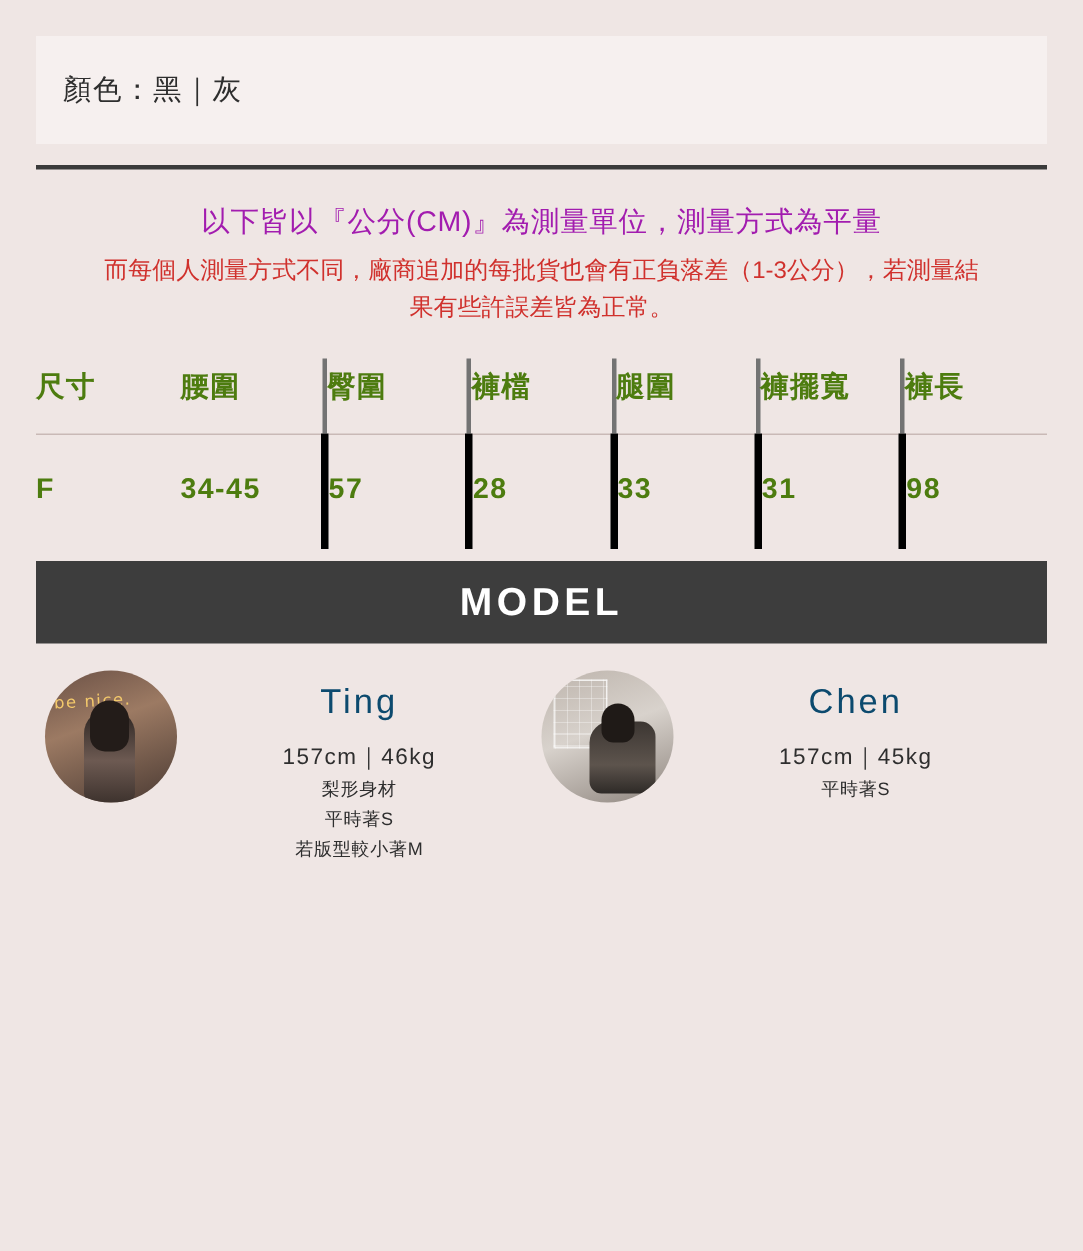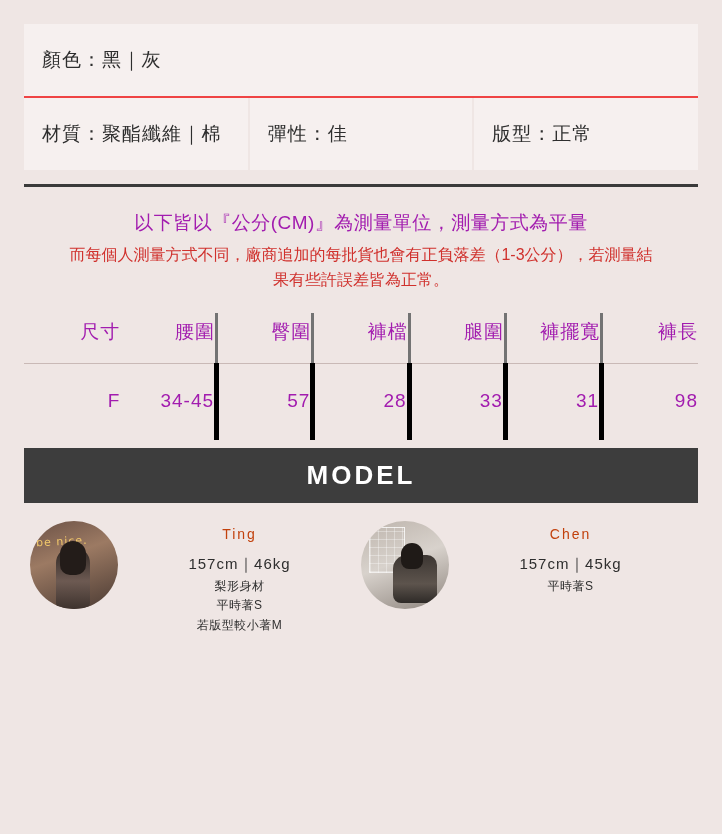--- a/index.html
+++ b/index.html
@@ -82,24 +82,24 @@
 
   
   .size-table {
     width: 100%;
     border-collapse: collapse;
     table-layout: fixed;
     margin-top: 14px;
   }
   .size-table th,
   .size-table td {
-    text-align: right;
+    text-align: left;
     font-size: 19px;
-    font-weight: normal;
-    color: #a21caf;
+    font-weight: bold;
+    color: #4d7c0f;
     padding: 16px 0;
     letter-spacing: 1px;
   }
   .size-table thead th {
     border-bottom: 1px solid #c9b9b6;
     border-right: 3px solid #737373;
     padding-top: 6px;
     padding-bottom: 18px;
   }
   .size-table thead th:last-child,
@@ -150,24 +150,24 @@
   }
   .model .info {
     flex: 1;
     text-align: center;
     font-size: 15px;
     color: #2e2e2e;
     line-height: 1.65;
     padding-top: 2px;
   }
   .model .info .name {
-    font-size: 14px;
+    font-size: 23px;
     letter-spacing: 2px;
     margin-bottom: 6px;
-    color: #c2410c;
+    color: #0c4a6e;
   }
   .model .info .stat {
     font-size: 15px;
     letter-spacing: 1px;
   }
   .model .info .desc {
     font-size: 12px;
     letter-spacing: 0.5px;
   }
 
@@ -239,25 +239,20 @@
 </head>
 <body>
 
 <div class="page">
   <div class="card">
 
     <table class="spec-table">
       <tbody>
         <tr class="spec-row-tall">
           <td colspan="3">顏色：黑｜灰</td>
-        </tr>
-        <tr class="spec-row-tall">
-          <td style="width:40%">材質：聚酯纖維｜棉</td>
-          <td style="width:28%">彈性：佳</td>
-          <td style="width:32%">版型：正常</td>
         </tr>
       </tbody>
     </table>
 
     <div class="divider"></div>
 
     <div class="measure-note">
       <div class="line1">以下皆以『公分(CM)』為測量單位，測量方式為平量</div>
       <div class="line2">而每個人測量方式不同，廠商追加的每批貨也會有正負落差（1-3公分），若測量結果有些許誤差皆為正常。</div>
     </div>

